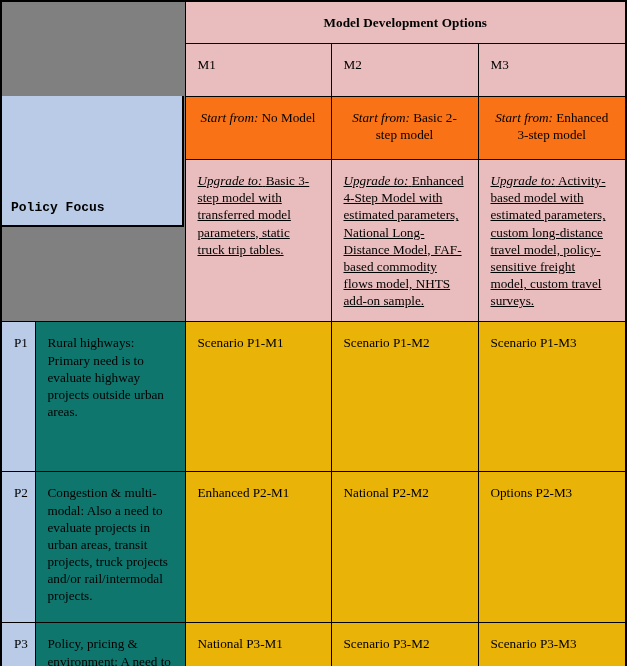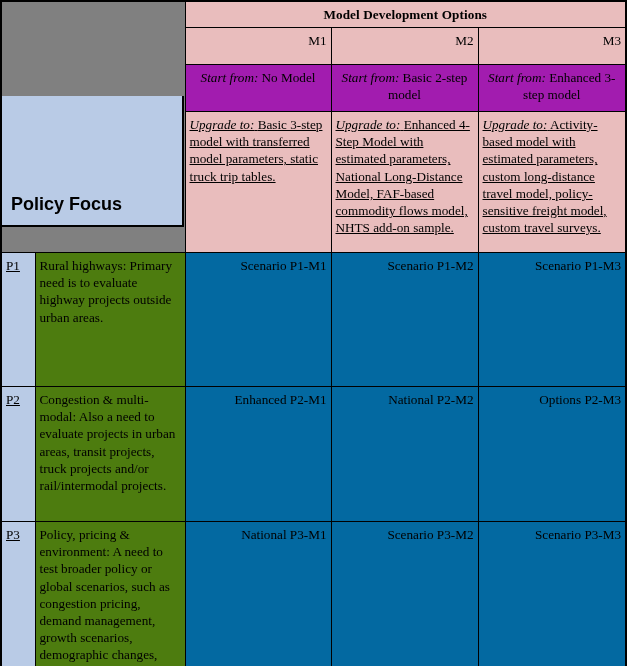--- a/index.html
+++ b/index.html
@@ -19,21 +19,21 @@
     width: 627px;
     height: 666px;
     border-collapse: collapse;
     table-layout: fixed;
     border: 2px solid #000000;
     box-sizing: border-box;
   }
 
   .matrix td {
     border: 1px solid #000000;
-    padding: 4px;
+    padding: 12px;
     vertical-align: top;
     font-size: 13.2px;
     line-height: 1.30;
   }
 
   
   .corner {
     background: #808080;
     border-right: 2px solid #000000;
     border-bottom: 2px solid #000000;
@@ -44,27 +44,27 @@
     background: #e9bdbd;
     text-align: center;
     font-weight: bold;
     font-size: 13.6px;
     vertical-align: middle;
     padding: 4px 2px;
     letter-spacing: .1px;
   }
   .opt-code {
     background: #e9bdbd;
-    text-align: right;
+    text-align: left;
     vertical-align: middle;
     font-size: 13.5px;
     padding: 4px 2px;
   }
   .opt-start {
-    background: #a21caf;
+    background: #f97316;
     text-align: center;
     vertical-align: middle;
     padding: 5px 6px;
     font-size: 13.2px;
   }
   .opt-upgrade {
     background: #e9bdbd;
     text-align: left;
     vertical-align: top;
     padding: 5px 6px 5px 7px;
@@ -73,34 +73,33 @@
     text-decoration: underline;
   }
   .lead {
     font-style: italic;
   }
   .pcode {
     background: #b9cbe6;
     vertical-align: top;
     padding: 7px 0 0 6px;
     font-size: 13.2px;
-    text-decoration: underline;
   }
   .pdesc {
-    background: #4d7c0f;
+    background: #0f766e;
     vertical-align: top;
     padding: 7px 8px 6px 7px;
     border-right: 2px solid #000000;
     font-size: 13.2px;
   }
 
   
   .scenario {
-    background: #0369a1;
-    text-align: right;
+    background: #eab308;
+    text-align: left;
     vertical-align: top;
     padding: 7px 4px 0 4px;
     font-size: 13.2px;
   }
 </style>
 </head>
 <body>
 
 <table class="matrix">
   <colgroup>
@@ -176,15 +175,15 @@
       <td class="scenario">Scenario P3-M2</td>
       <td class="scenario">Scenario P3-M3</td>
     </tr>
 
   </tbody>
 </table>
 
 <div style="position:absolute; left:2px; top:96px; width:182px; height:131px;
             background:#b9cbe6; border-right:2px solid #000; border-bottom:2px solid #000;
             box-sizing:border-box; display:flex; align-items:flex-end;">
-  <span style="font-weight:bold; font-size:18px; padding:0 0 10px 9px;
-               font-family:Liberation Sans, sans-serif;margin-top:28px;">Policy Focus</span>
+  <span style="font-weight:bold; font-size:13px; padding:0 0 10px 9px;
+               font-family:Liberation Mono, monospace;margin-top:28px;">Policy Focus</span>
 </div>
 
 </body></html>

